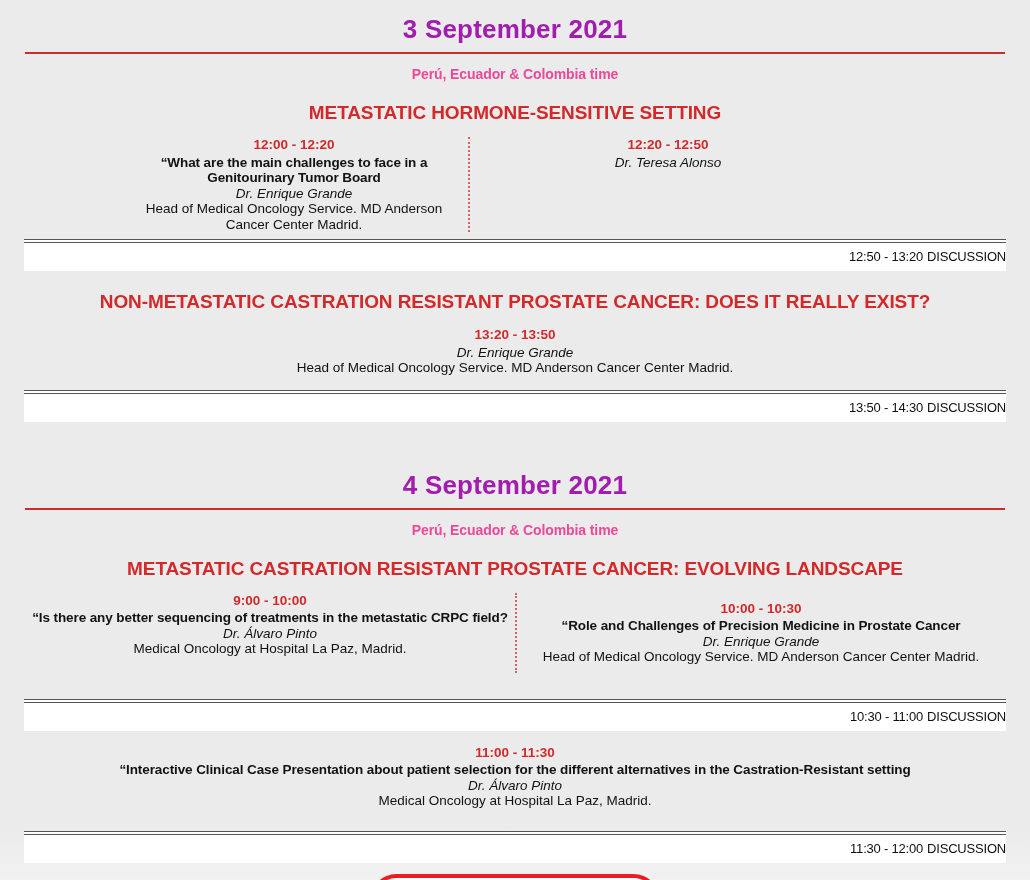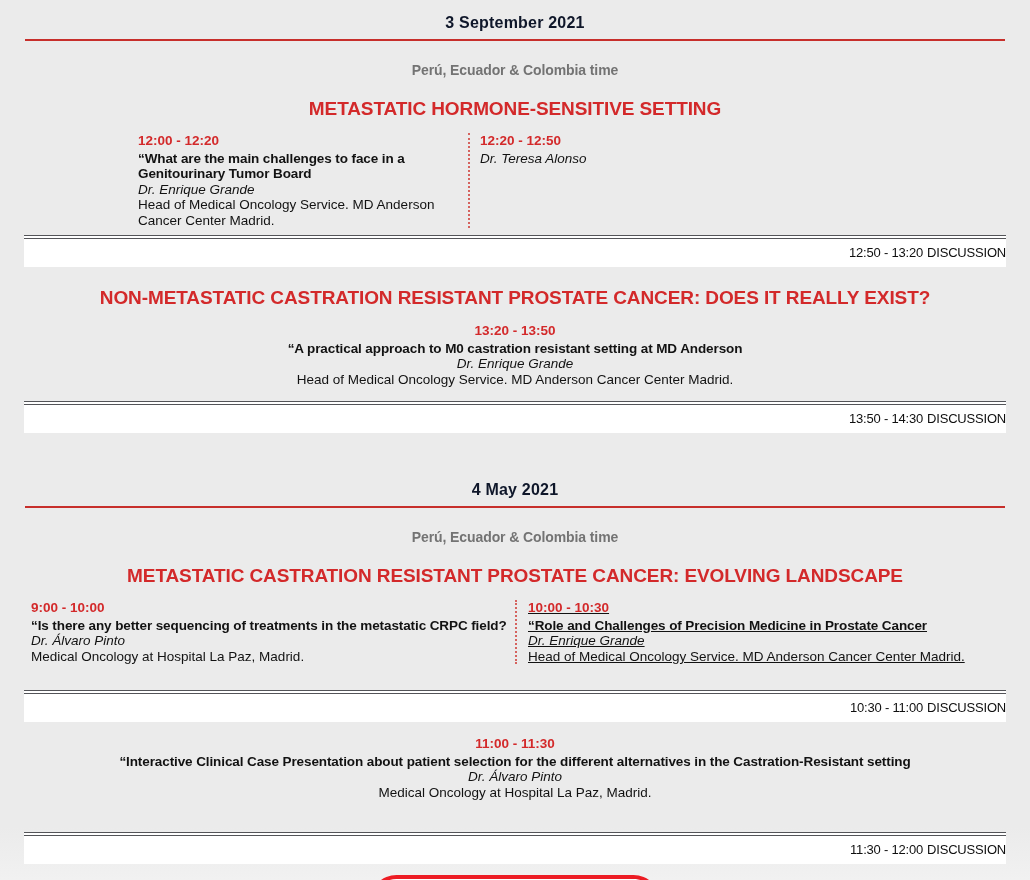--- a/index.html
+++ b/index.html
@@ -8,63 +8,63 @@
     background: linear-gradient(#ebebeb 0%, #ebebeb 94%, #f1f1f1 100%);
     font-family: "Liberation Sans", sans-serif;
     color: #121212;
     overflow: hidden;
     position: relative;
   }
   .page { padding-top: 14px; }
 
   .day-title {
     margin: 0; text-align: center;
-    color: #0f172a; font-size: 16px; font-weight: bold; letter-spacing: 0.2px;
+    color: #a21caf; font-size: 26px; font-weight: bold; letter-spacing: 0.2px;
   }
   .redline { height: 2px; background: #c72f2b; margin: 7px 25px 0; }
   .tz {
     text-align: center; font-weight: bold; font-size: 14px;
-    margin-top: 21px; color: #737373; letter-spacing: -0.1px;
+    margin-top: 12px; color: #ec4899; letter-spacing: -0.1px;
   }
   .track {
     text-align: center; font-weight: bold; font-size: 19px;
     color: #d3292a; margin-top: 20px; letter-spacing: -0.1px;
   }
 
   .columns { display: flex; margin: 13px 25px 0; align-items: stretch; }
-  .col { text-align: left; }
+  .col { text-align: center; }
   .d1-left  { flex: 0 0 443px; }
   .d1-left .inner  { width: 312px; margin: 0 18px 0 auto; }
   .d1-right { flex: 1 1 auto; }
   .d1-right .inner { width: 376px; margin: 0 auto 0 10px; }
   .d2-left  { flex: 0 0 490px; }
   .d2-left .inner  { width: 478px; margin: 0 auto; }
   .d2-right { flex: 1 1 auto; }
-  .d2-right .inner { width: 466px; margin: 0 auto; text-decoration: underline; }
+  .d2-right .inner { width: 466px; margin: 8px auto; }
   .divider { border-left: 2px dotted #d5625e; align-self: stretch; }
 
   .session { font-size: 13.5px; line-height: 15.5px; }
   .s-time  { color: #d3292a; font-weight: bold; margin-bottom: 2px; }
   .s-title { font-weight: bold; letter-spacing: -0.1px; }
   .s-speaker { font-style: italic; }
   .s-affil { }
 
   .center-session { text-align: center; margin-top: 14px; }
 
   .band {
     margin: 0 24px; background: #ffffff;
     border-top: 4px double #535458;
     padding: 6px 0 7px; text-align: right;
     font-size: 13px; color: #0f0f0f; letter-spacing: -0.2px;
   }
   .band .b-label { margin-left: 4px; }
   .band-1 { margin-top: 7px; }
   .band-2 { margin-top: 14px; }
   .band-3 { margin-top: 26px; }
-  .band-4 { margin-top: 32px; padding-left: 36px; }
+  .band-4 { margin-top: 22px; padding-left: 36px; }
 
   .day2 .day-title { margin-top: 48px; }
 
   .cta-area { position: relative; width: 290px; margin: 11px auto 0; height: 60px; }
   .cta {
     position: relative; width: 290px; height: 53px;
     background: #ed1c24; border: none; border-radius: 27px;
     display: flex; align-items: center; justify-content: center;
     cursor: pointer; padding: 0;
   }
@@ -112,32 +112,31 @@
     </div>
 
     <div class="band band-1">
       <span class="b-time">12:50 - 13:20</span><span class="b-label">DISCUSSION</span>
     </div>
 
     <div class="track">NON-METASTATIC CASTRATION RESISTANT PROSTATE CANCER: DOES IT REALLY EXIST?</div>
 
     <div class="center-session session">
       <div class="s-time">13:20 - 13:50</div>
-      <div class="s-title">“A practical approach to M0 castration resistant setting at MD Anderson</div>
       <div class="s-speaker">Dr. Enrique Grande</div>
       <div class="s-affil">Head of Medical Oncology Service. MD Anderson Cancer Center Madrid.</div>
     </div>
 
     <div class="band band-2">
       <span class="b-time">13:50 - 14:30</span><span class="b-label">DISCUSSION</span>
     </div>
   </section>
 
   <section class="day2">
-    <h1 class="day-title">4 May 2021</h1>
+    <h1 class="day-title">4 September 2021</h1>
     <div class="redline"></div>
     <div class="tz">Perú, Ecuador &amp; Colombia time</div>
     <div class="track">METASTATIC CASTRATION RESISTANT PROSTATE CANCER: EVOLVING LANDSCAPE</div>
 
     <div class="columns">
       <div class="col d2-left">
         <div class="inner session">
           <div class="s-time">9:00 - 10:00</div>
           <div class="s-title">“Is there any better sequencing of treatments in the metastatic CRPC field?</div>
           <div class="s-speaker">Dr. Álvaro Pinto</div>

